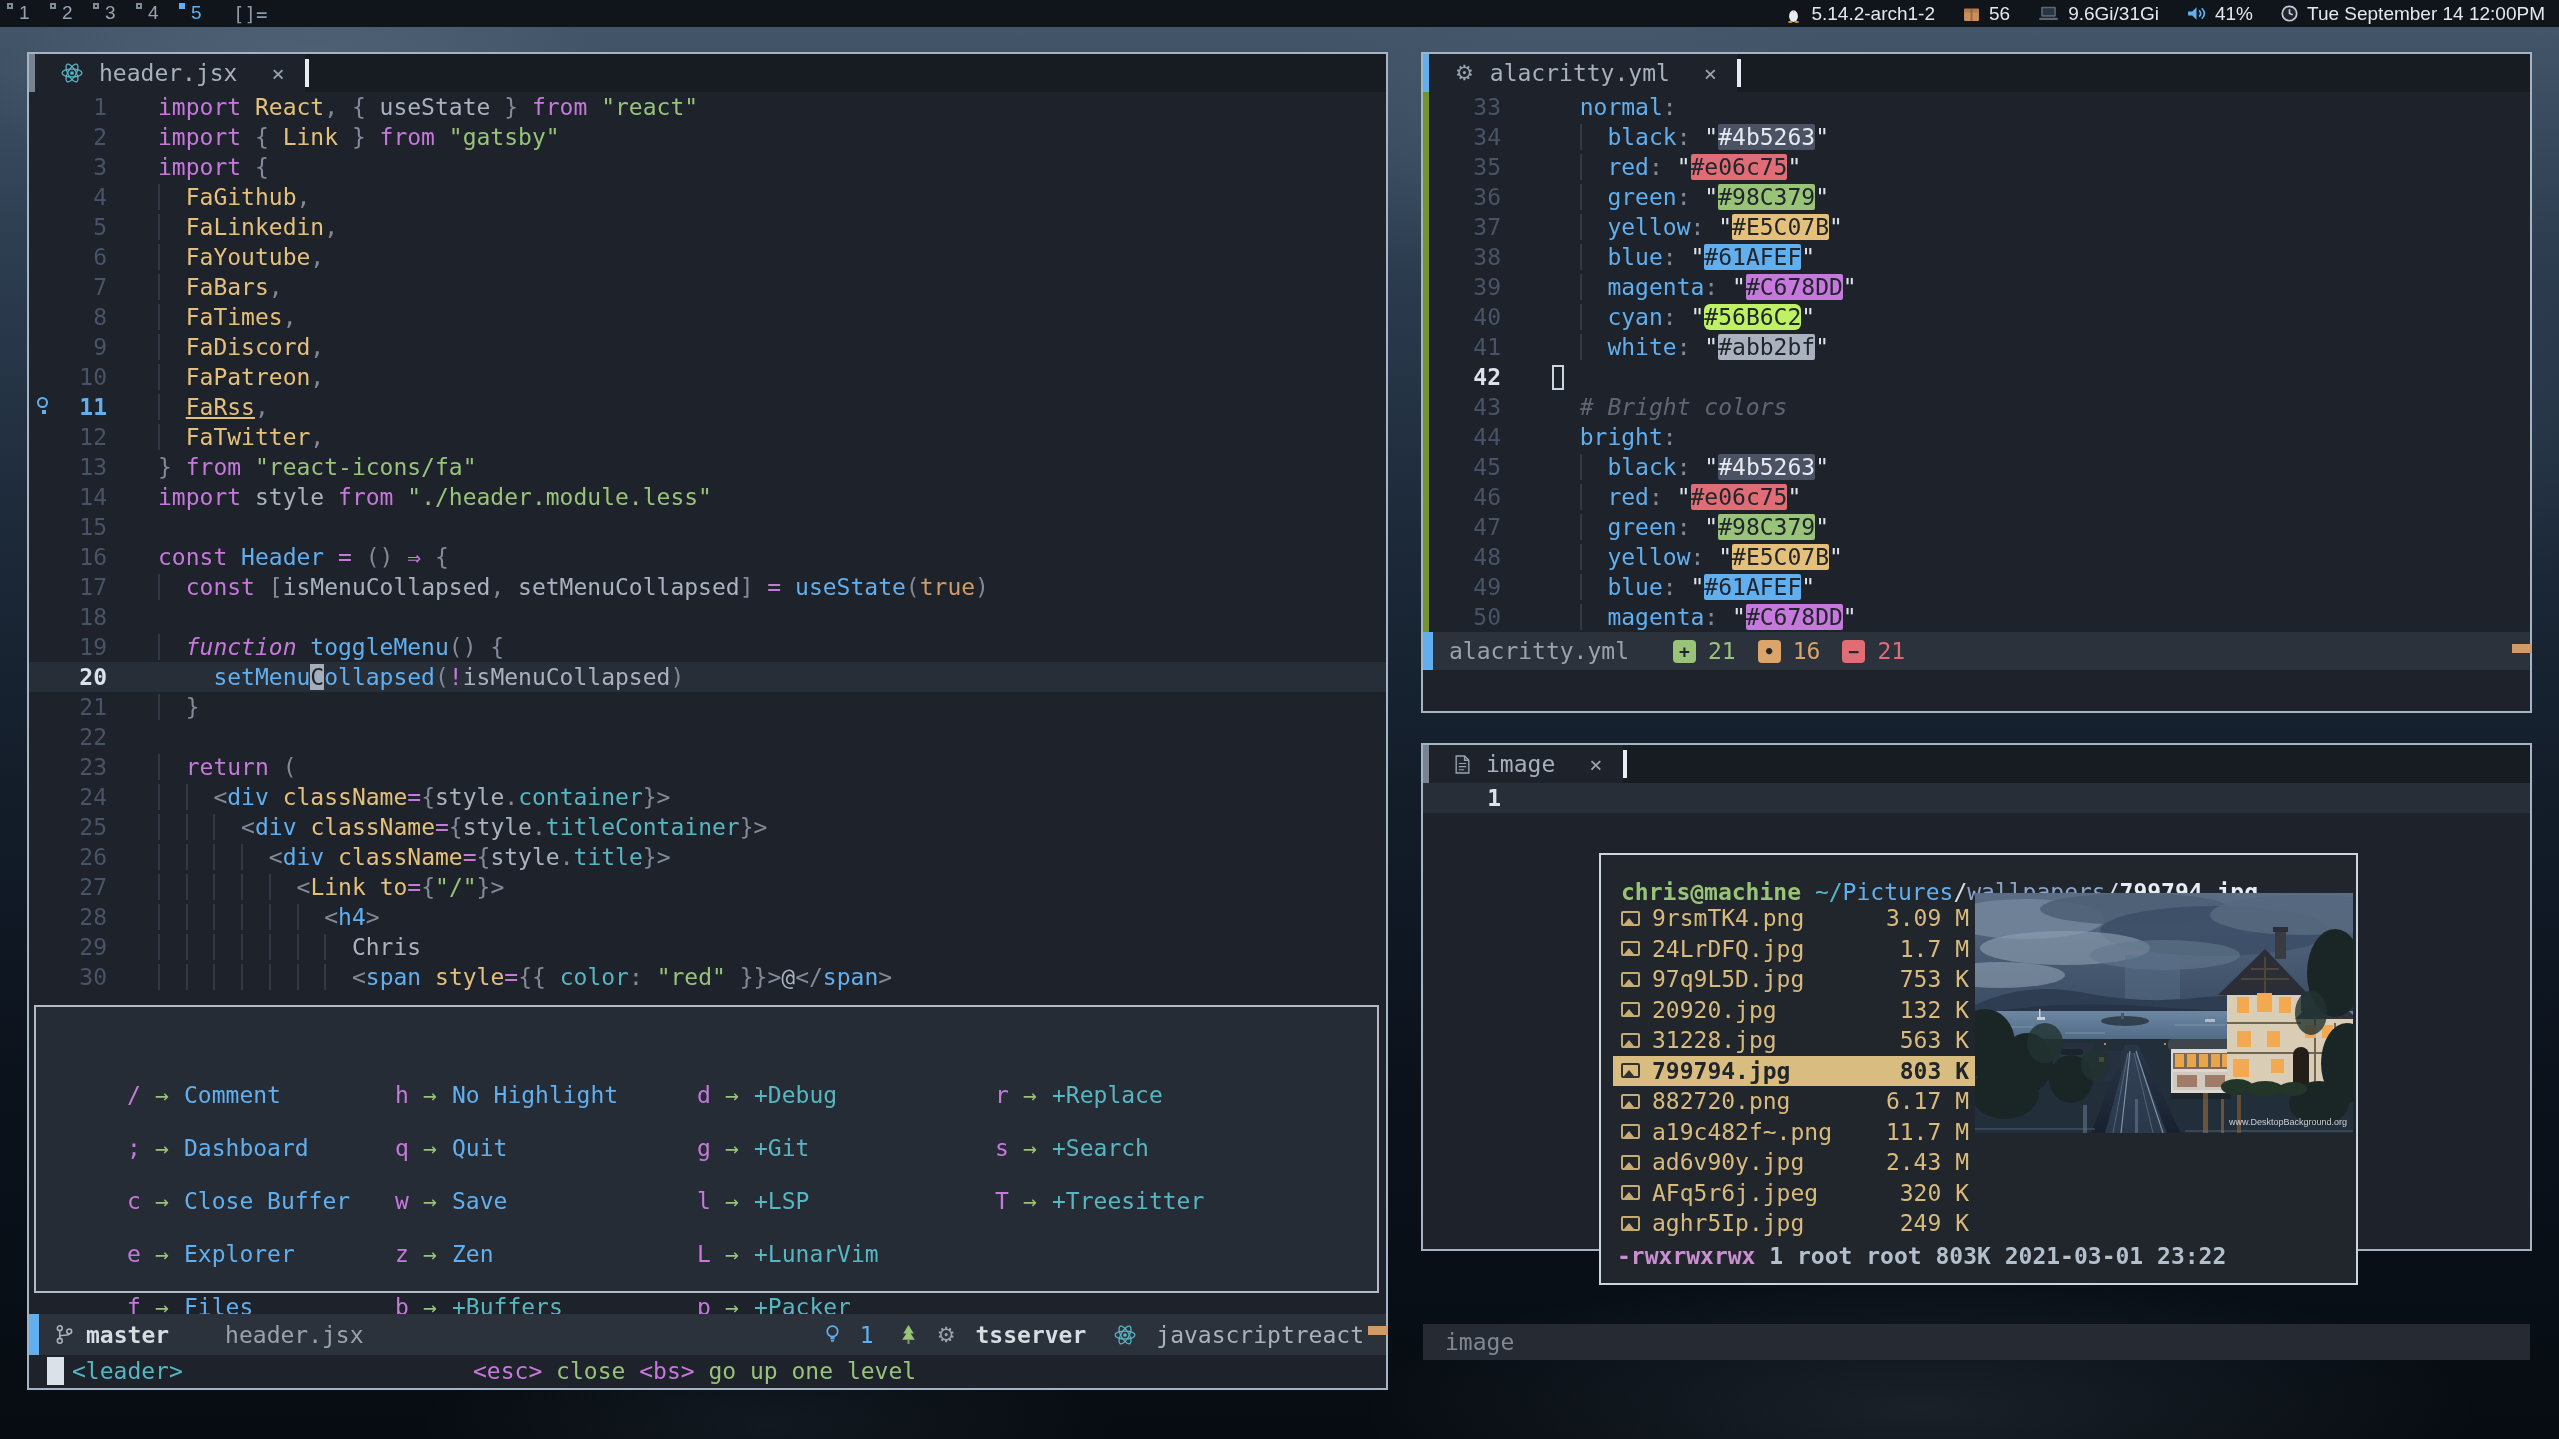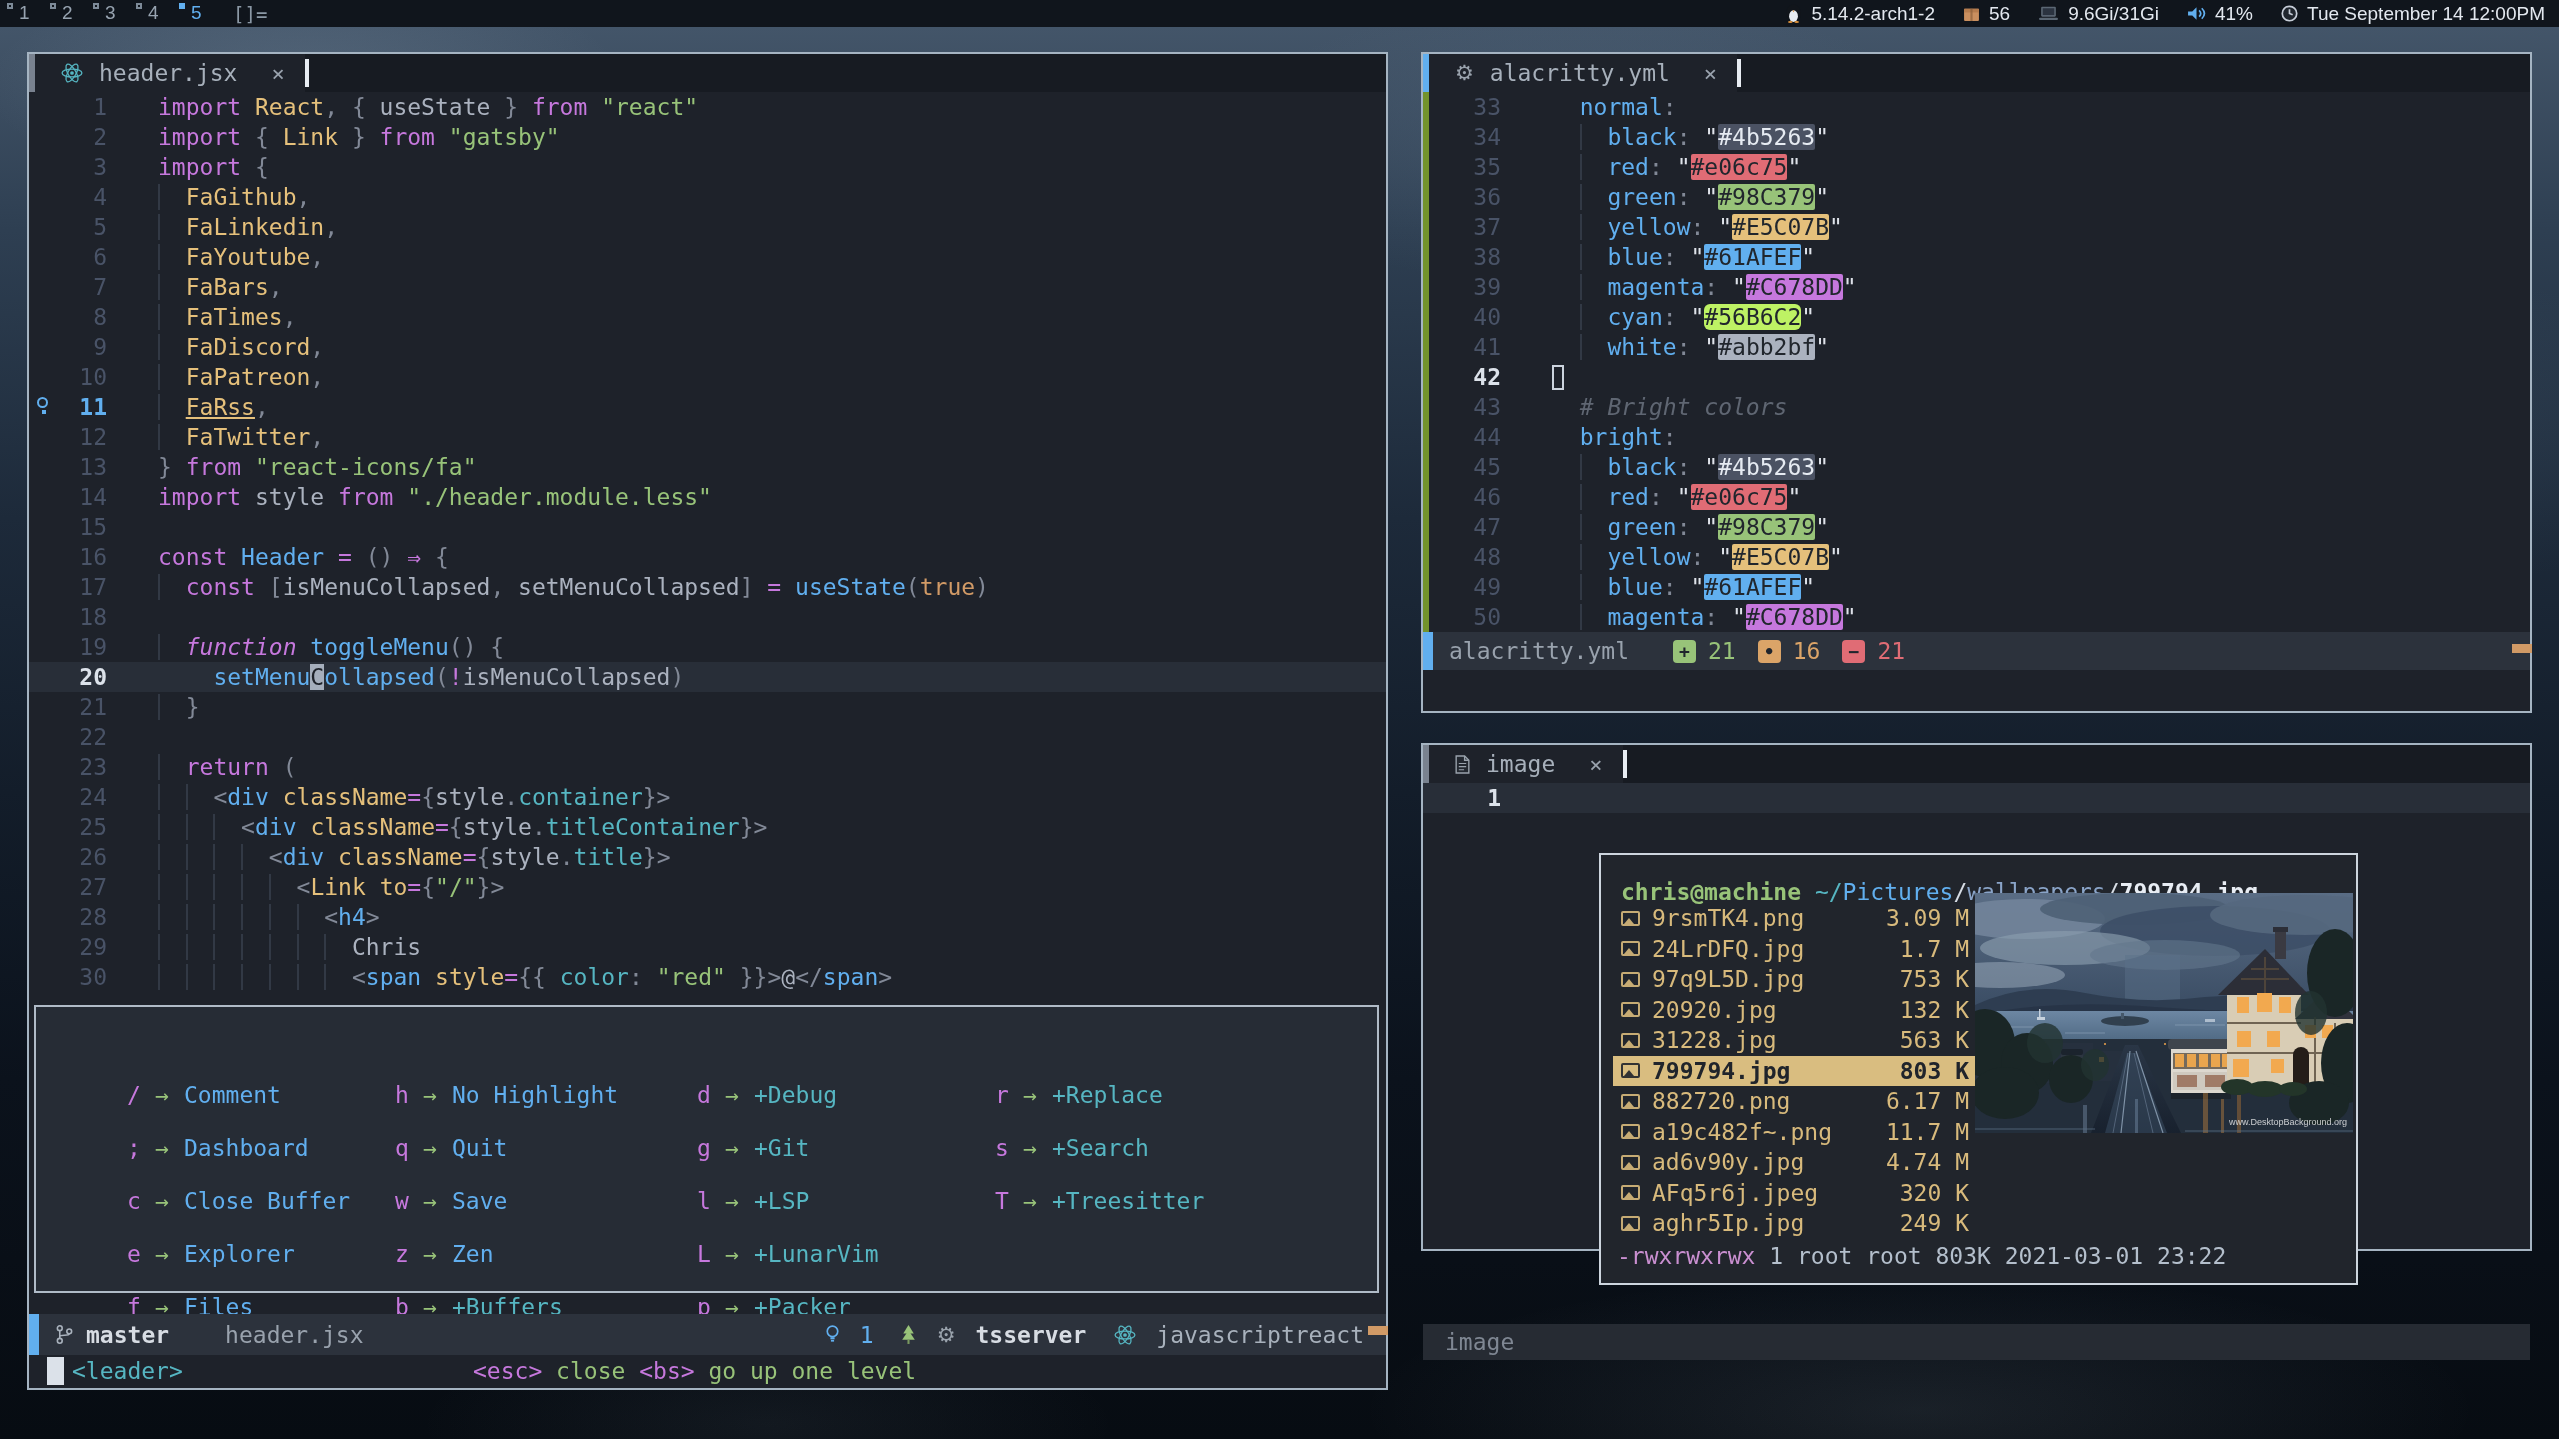--- a/index.html
+++ b/index.html
@@ -85,21 +85,21 @@
   
   .picker { position:absolute; left:176px; top:108px; width:759px; height:432px; background:#21252c; border:2px solid #cdd5de; }
   .picker-title { position:absolute; left:20px; top:24px; font-size:23px; white-space:pre; }
   .flist { position:absolute; left:12px; top:48px; width:364px; }
   .frow { display:flex; align-items:center; height:30.5px; padding:0 8px; font-size:23px; color:#d8ba7c; white-space:pre; }
   .frow.sel { background:#d9bd80; color:#20242b; font-weight:bold; }
   .ficon { width:19px; height:15px; border:2px solid currentColor; border-radius:2px; position:relative; flex:none; opacity:.9; }
   .ficon::after { content:''; position:absolute; left:1px; bottom:0px; border-left:5px solid transparent; border-right:5px solid transparent; border-bottom:6px solid currentColor; }
   .fname { margin-left:12px; }
   .fsize { margin-left:auto; }
-  .perm { position:absolute; left:16px; top:388px; font-size:23px; white-space:pre; }
+  .perm { position:absolute; left:16px; top:388px; font-size:23px; white-space:pre;font-weight:bold; }
   .preview { position:absolute; left:374px; top:38px; width:378px; height:240px; }
   .imgstrip { position:absolute; left:0; right:0; height:36px; background:#262b33; color:#7f8793; font-size:23px;
     display:flex; align-items:center; padding-left:22px; }
 </style>
 </head>
 <body>
 
 <div id="desktop">
 
   <div id="topbar">
@@ -367,21 +367,21 @@
       <div class="picker-title"><span class="tk-user">chris@machine</span><span class="tk-wh"> </span><span class="tk-tilde">~</span><span class="tk-tilde">/</span><span class="tk-dirblue">Pictures</span><span class="tk-slash">/</span><span class="tk-dirsteel">wallpapers</span><span class="tk-slash">/</span><span class="tk-fname">799794.jpg</span></div>
       <div class="flist">
           <div class="frow"><span class="ficon"></span><span class="fname">9rsmTK4.png</span><span class="fsize">3.09 M</span></div>
           <div class="frow"><span class="ficon"></span><span class="fname">24LrDFQ.jpg</span><span class="fsize">1.7 M</span></div>
           <div class="frow"><span class="ficon"></span><span class="fname">97q9L5D.jpg</span><span class="fsize">753 K</span></div>
           <div class="frow"><span class="ficon"></span><span class="fname">20920.jpg</span><span class="fsize">132 K</span></div>
           <div class="frow"><span class="ficon"></span><span class="fname">31228.jpg</span><span class="fsize">563 K</span></div>
           <div class="frow sel"><span class="ficon"></span><span class="fname">799794.jpg</span><span class="fsize">803 K</span></div>
           <div class="frow"><span class="ficon"></span><span class="fname">882720.png</span><span class="fsize">6.17 M</span></div>
           <div class="frow"><span class="ficon"></span><span class="fname">a19c482f~.png</span><span class="fsize">11.7 M</span></div>
-          <div class="frow"><span class="ficon"></span><span class="fname">ad6v90y.jpg</span><span class="fsize">4.74 M</span></div>
+          <div class="frow"><span class="ficon"></span><span class="fname">ad6v90y.jpg</span><span class="fsize">2.43 M</span></div>
           <div class="frow"><span class="ficon"></span><span class="fname">AFq5r6j.jpeg</span><span class="fsize">320 K</span></div>
           <div class="frow"><span class="ficon"></span><span class="fname">aghr5Ip.jpg</span><span class="fsize">249 K</span></div>
         </div>
       <div class="perm"><span class="tk-perm">-rwxrwxrwx</span><span class="tk-meta"> 1 root root 803K 2021-03-01 23:22</span></div>
       <svg class="preview" viewBox="0 0 378 240" preserveAspectRatio="none">
         <defs>
           <linearGradient id="sky" x1="0" y1="0" x2="0" y2="1">
               <stop offset="0" stop-color="#5a6d85"></stop>
               <stop offset="1" stop-color="#31435a"></stop>
             </linearGradient>

